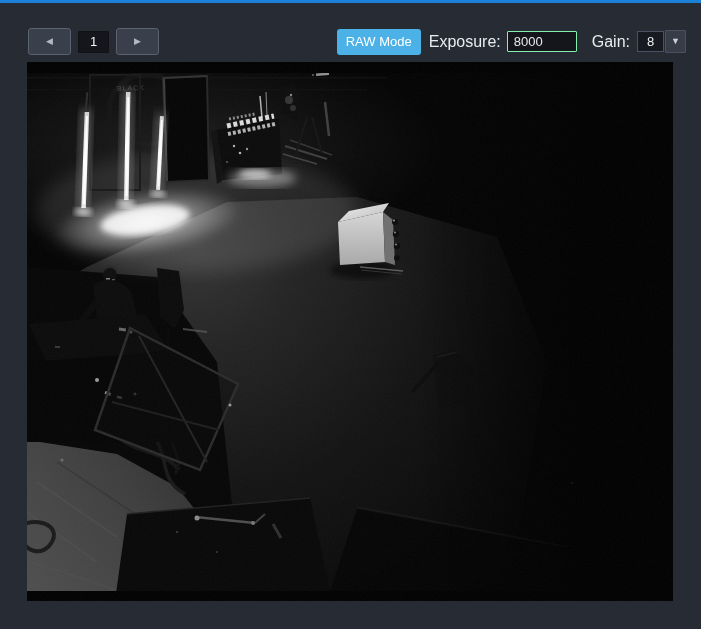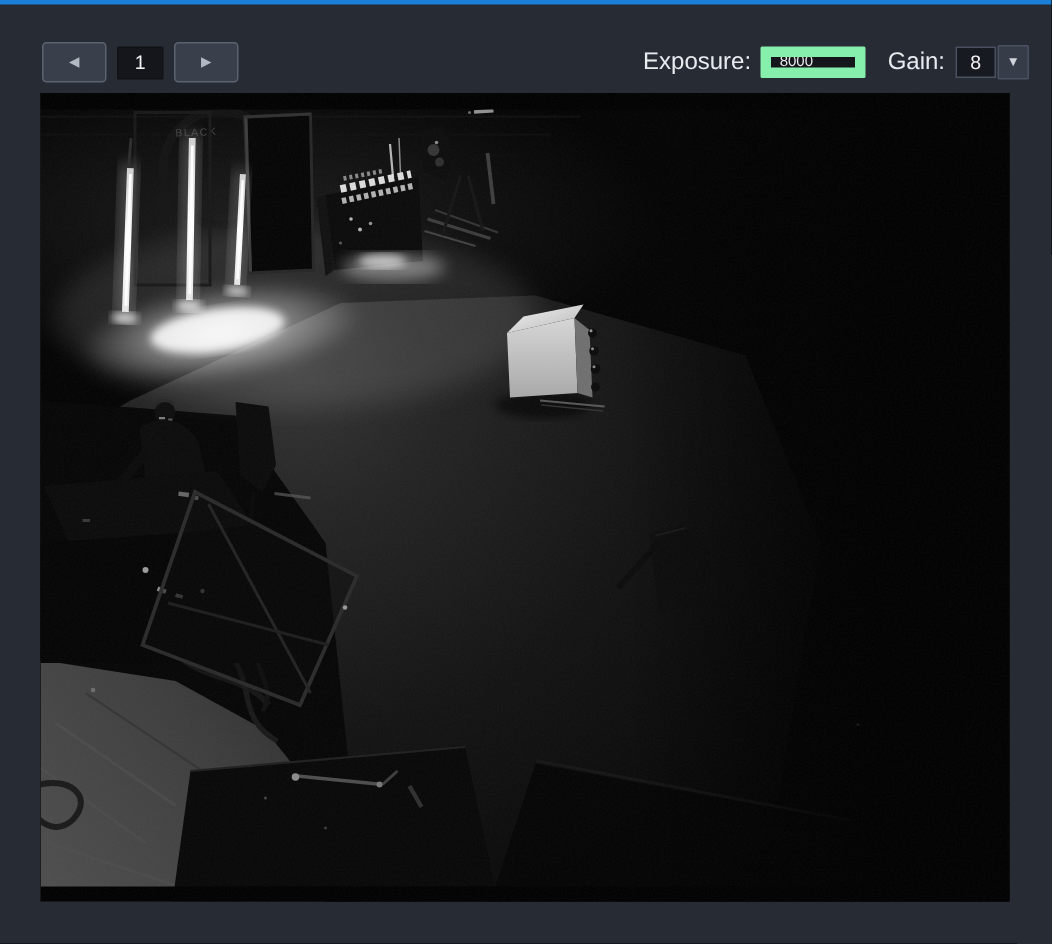--- a/index.html
+++ b/index.html
@@ -26,22 +26,22 @@
   }
   .settings-group{display:flex;align-items:center;}
   .raw-btn{
     height:26px;padding:0 9px;background:#4bb1e6;border:none;border-radius:3px;
     color:#ffffff;font-size:13px;cursor:pointer;margin-right:8px;
     font-family:"Liberation Sans", sans-serif;
   }
   .tb-label{color:#e8ebef;font-size:16px;white-space:nowrap;}
   .exposure-input{
     width:70px;height:21px;margin-left:6px;margin-right:15px;
-    background:#14161b;border:7px solid #86efac;border-radius:1px;
-    color:#e8e8e8;font-size:10px;padding:0 0 0 6px;box-sizing:border-box;
+    background:#14161b;border:1px solid #86efac;border-radius:1px;
+    color:#e8e8e8;font-size:13px;padding:0 0 0 6px;box-sizing:border-box;
     font-family:"Liberation Sans", sans-serif;
   }
   .gain-combo{display:flex;align-items:center;margin-left:7px;}
   .gain-value{
     width:27px;height:21px;background:#181a21;border:1px solid #4a5160;
     color:#f0f0f0;font-size:13px;display:flex;align-items:center;justify-content:center;
     box-sizing:border-box;cursor:pointer;
   }
   .gain-arrow{
     width:21px;height:23px;margin-left:1px;background:#363c48;border:1px solid #4a5160;border-radius:1px;
@@ -64,20 +64,21 @@
       <button class="nav-btn">
         <span>◀</span>
       </button>
       <input class="frame-input" value="1" style="">
       <button class="nav-btn">
         <span>▶</span>
       </button>
     </div>
 
     <div class="settings-group">
+      <button class="raw-btn">RAW Mode</button>
       <span class="tb-label">Exposure:</span>
       <input class="exposure-input" value="8000" style="">
       <span class="tb-label">Gain:</span>
       <div class="gain-combo">
         <div class="gain-value">8</div>
         <button class="gain-arrow">
           <span>▼</span>
         </button>
       </div>
     </div>

